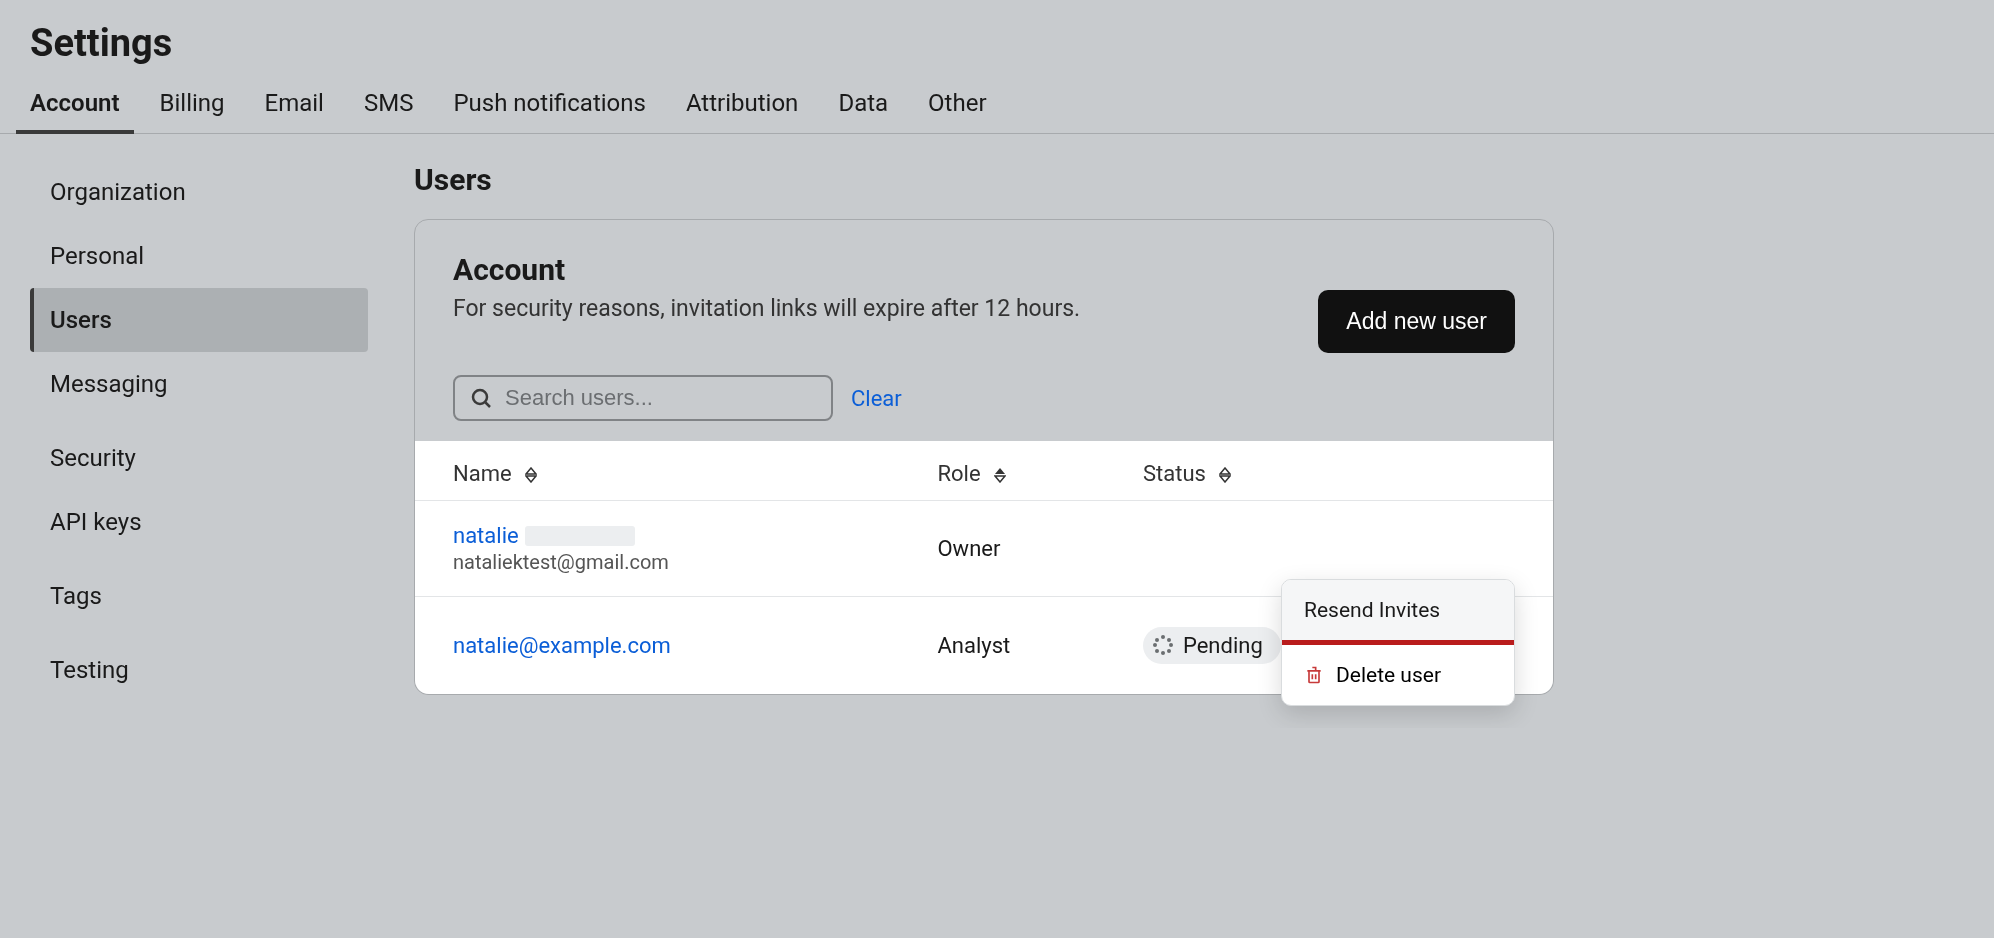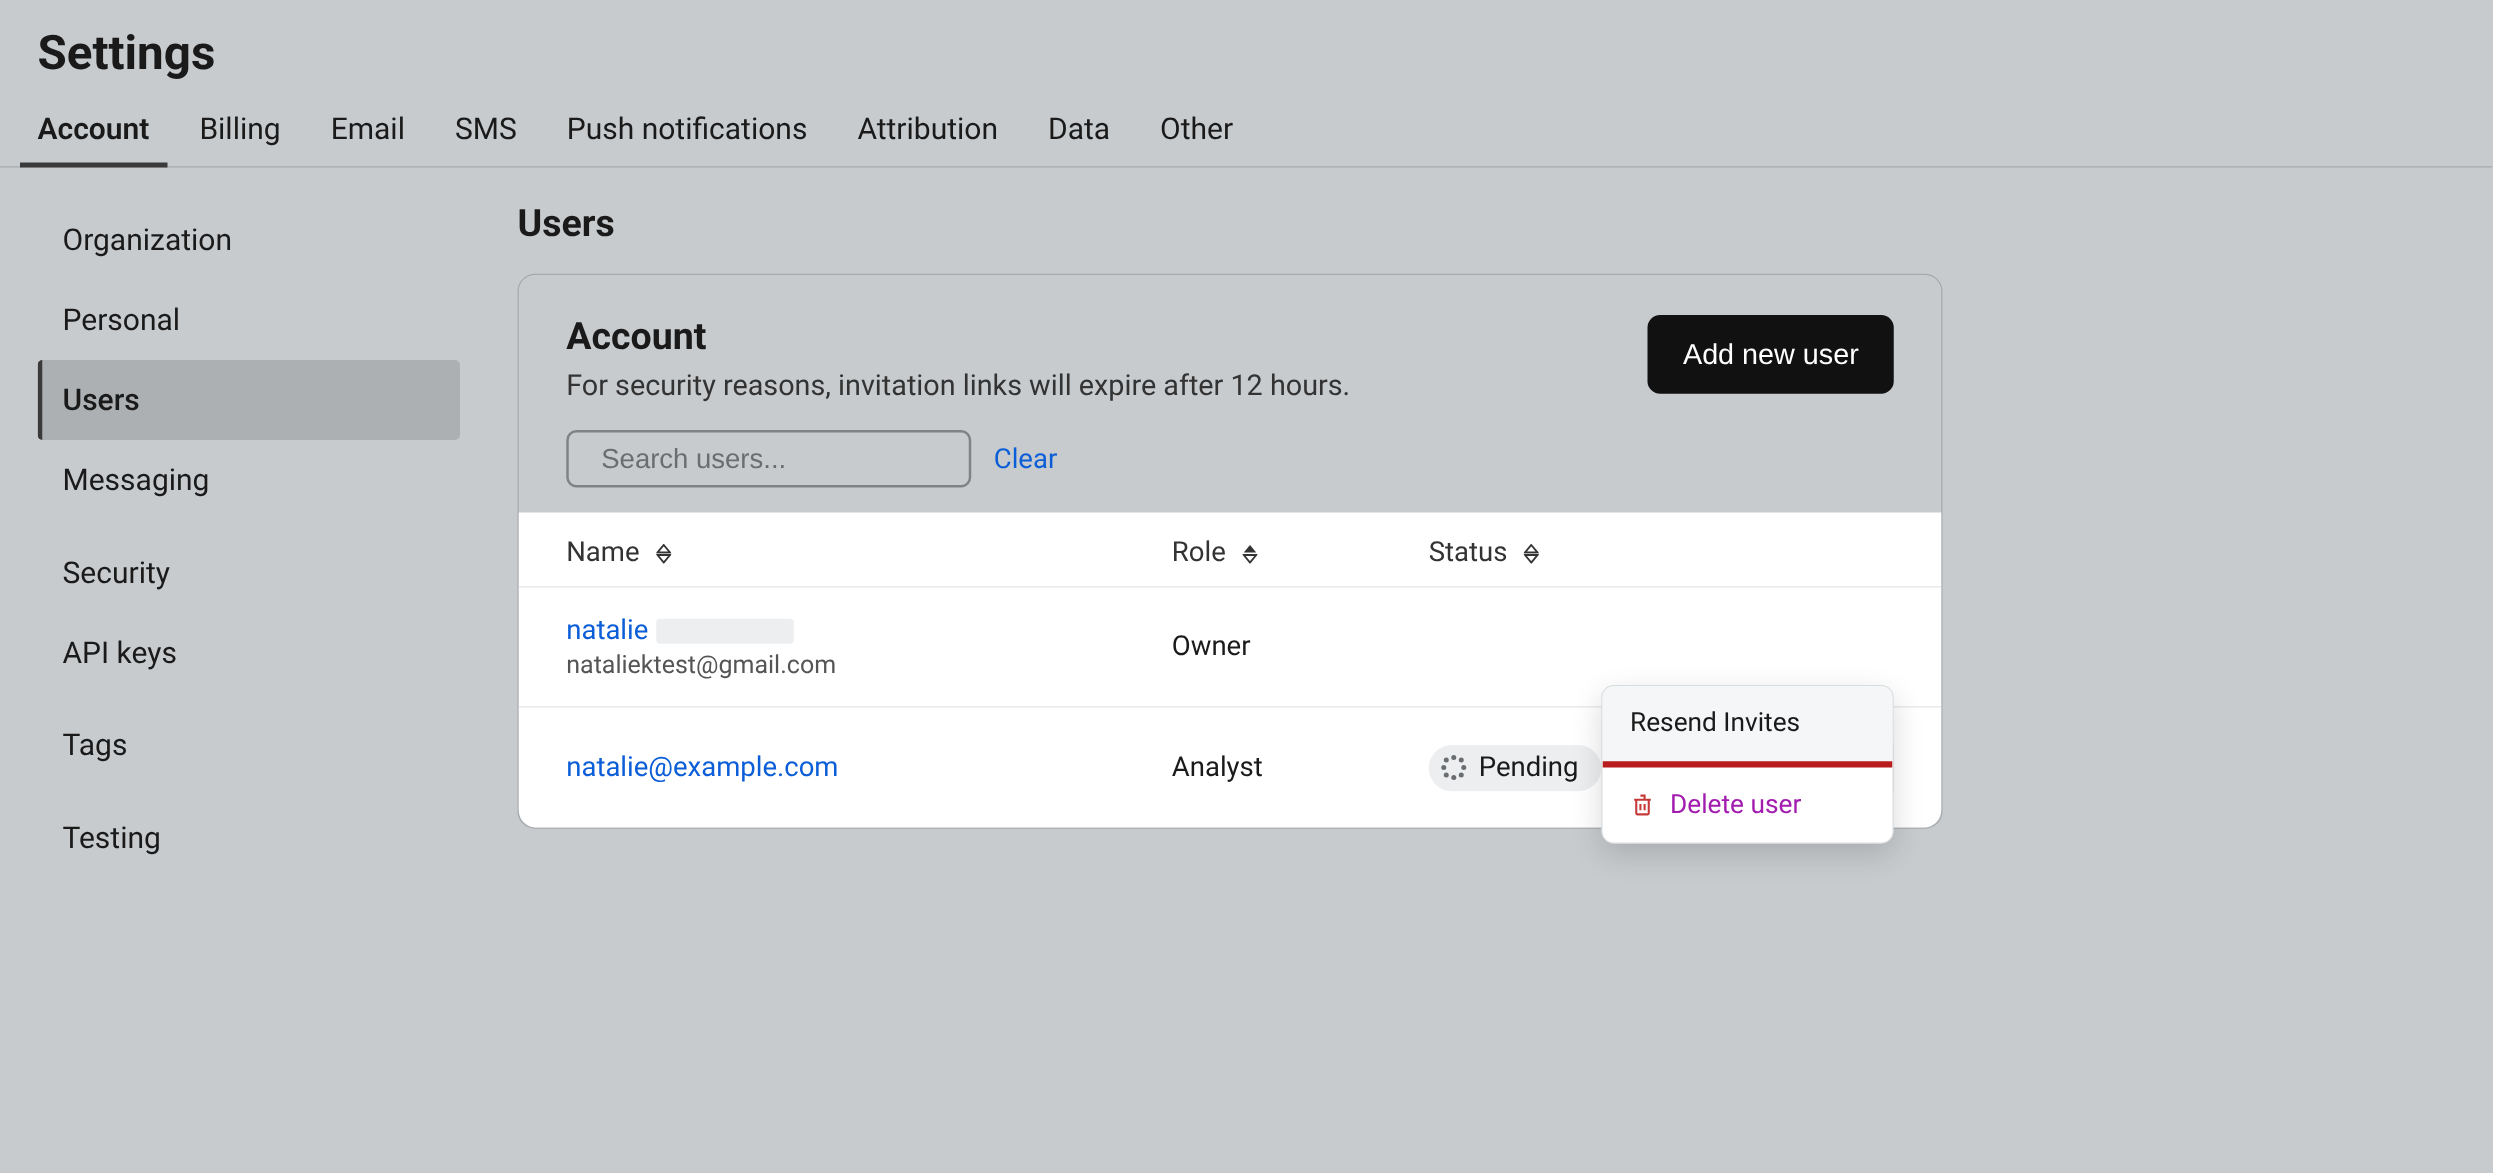--- a/index.html
+++ b/index.html
@@ -100,34 +100,35 @@
     }
     .add-btn {
       background: #111;
       color: #fff;
       border: none;
       border-radius: 10px;
       font-size: 23px;
       padding: 18px 28px;
       cursor: pointer;
       white-space: nowrap;
+      margin-top: 38px;
     }
     .search-row {
       display: flex;
       align-items: center;
       gap: 18px;
       padding: 0 38px 20px 38px;
     }
     .search-box {
       display: flex;
       align-items: center;
       border: 2px solid #808386;
       border-radius: 8px;
       padding: 8px 14px;
-      width: 324px;
+      width: 380px;
       background: transparent;
     }
     .search-box input {
       border: none;
       outline: none;
       background: transparent;
       font-size: 22px;
       flex: 1;
       color: #333;
     }
@@ -252,21 +253,21 @@
       font-size: 21px;
       cursor: pointer;
       display: flex;
       align-items: center;
       gap: 12px;
     }
     .menu-item:first-child {
       background: #f5f6f7;
       border-bottom: 5px solid #b91c1c;
     }
-    .menu-item.danger { color: #a21caf; }
+    .menu-item.danger { color: #000000; }
     .trash-icon { width: 20px; height: 22px; }
   </style>
 </head>
 <body>
 
 <div class="top">
   <h1 class="page-title">Settings</h1>
   <div class="tabs" id="tabs">
       <div class="tab active">Account</div>
       <div class="tab">Billing</div>

